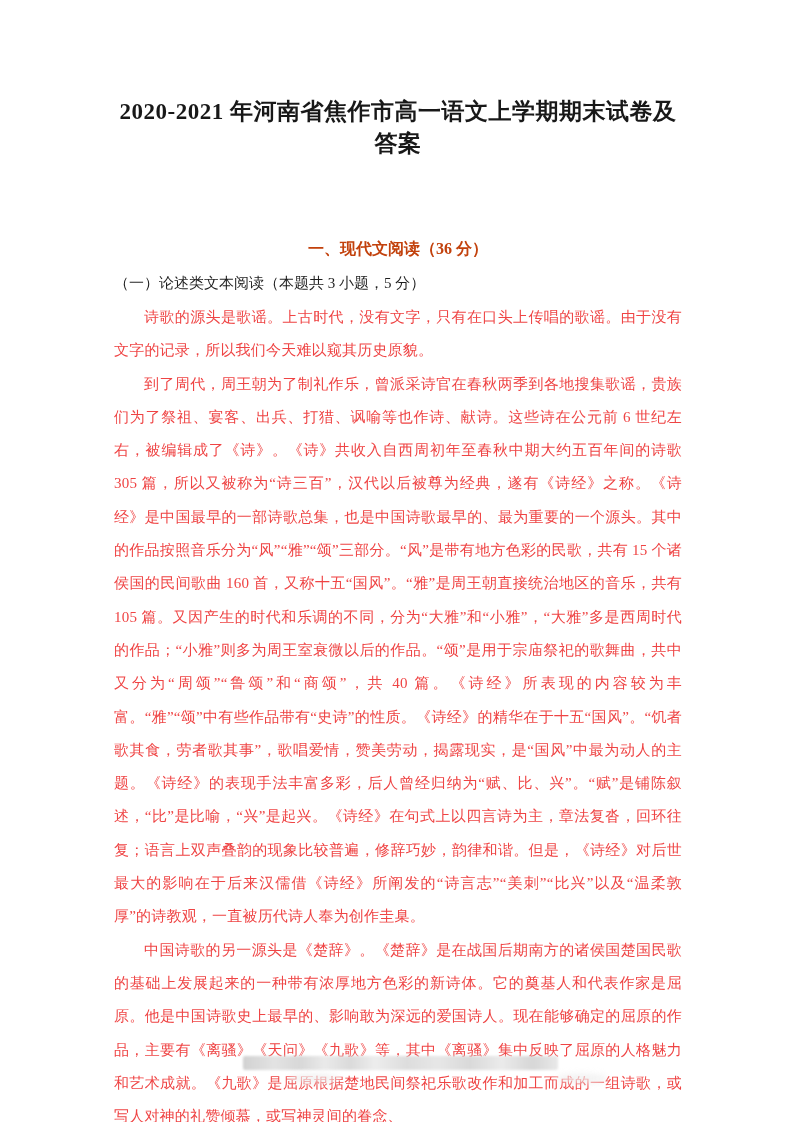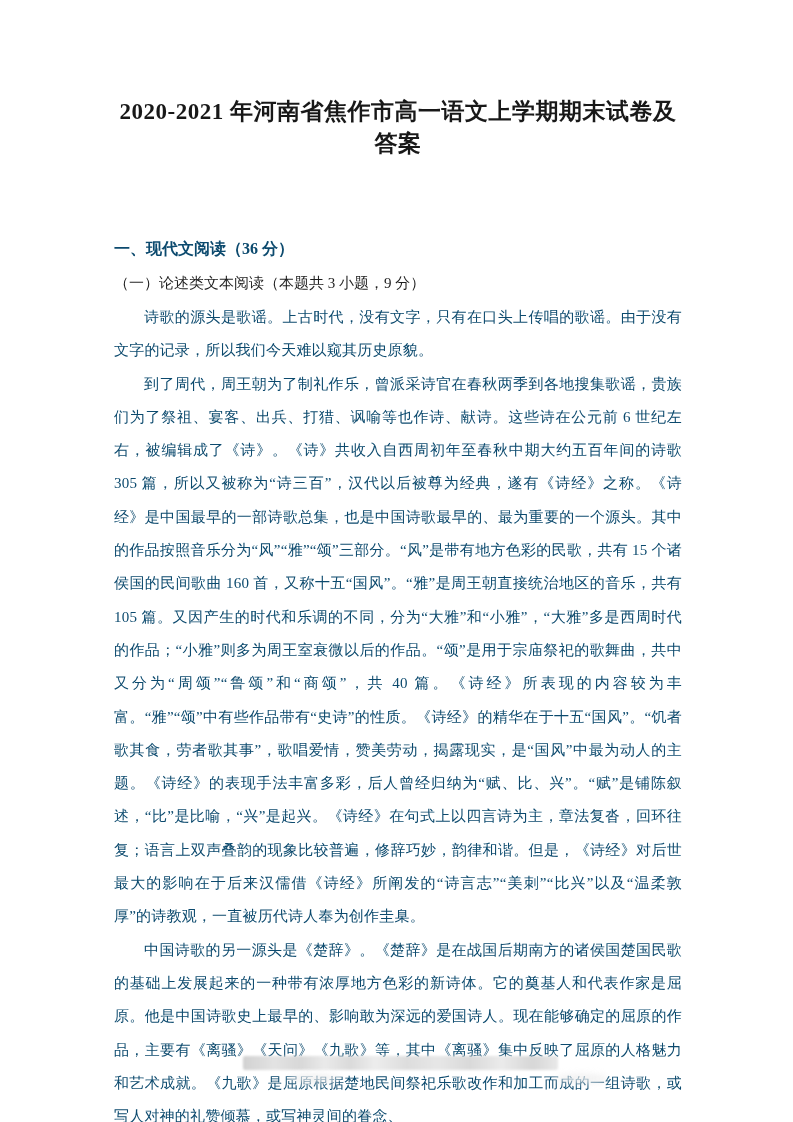--- a/index.html
+++ b/index.html
@@ -30,37 +30,38 @@
     text-align: center;
     line-height: 32px;
     letter-spacing: 0.5px;
     color: #181818;
   }
   .section-heading {
     margin: 0 0 2px 0;
     font-size: 16px;
     font-weight: bold;
     line-height: 33px;
-    color: #0c4a6e;
+    color: #c2410c;
+    text-align: center;
   }
   .subsection-heading,
   .instruction-line {
     margin: 0 0 1px 0;
     font-size: 15px;
     font-weight: normal;
     line-height: 33px;
   }
   .passage p {
     margin: 0;
     font-size: 15px;
     line-height: 33.3px;
     text-align: justify;
     text-indent: 2em;
     letter-spacing: 0.2px;
-    color: #0c4a6e;
+    color: #ef4444;
   }
   
   .watermark-bar {
     position: absolute;
     left: 243px;
     top: 1056px;
     width: 315px;
     height: 14px;
     border-radius: 2px;
     background: linear-gradient(90deg,
@@ -84,21 +85,21 @@
 </head>
 <body>
 
 <div class="page">
   <div class="content">
 
     <h1 class="doc-title">2020-2021 年河南省焦作市高一语文上学期期末试卷及答案</h1>
 
     <h2 class="section-heading">一、现代文阅读（36 分）</h2>
 
-    <p class="subsection-heading">（一）论述类文本阅读（本题共 3 小题，9 分）</p>
+    <p class="subsection-heading">（一）论述类文本阅读（本题共 3 小题，5 分）</p>
 
 
     <div class="passage">
       <p>诗歌的源头是歌谣。上古时代，没有文字，只有在口头上传唱的歌谣。由于没有文字的记录，所以我们今天难以窥其历史原貌。</p>
       <p>到了周代，周王朝为了制礼作乐，曾派采诗官在春秋两季到各地搜集歌谣，贵族们为了祭祖、宴客、出兵、打猎、讽喻等也作诗、献诗。这些诗在公元前 6 世纪左右，被编辑成了《诗》。《诗》共收入自西周初年至春秋中期大约五百年间的诗歌 305 篇，所以又被称为“诗三百”，汉代以后被尊为经典，遂有《诗经》之称。《诗经》是中国最早的一部诗歌总集，也是中国诗歌最早的、最为重要的一个源头。其中的作品按照音乐分为“风”“雅”“颂”三部分。“风”是带有地方色彩的民歌，共有 15 个诸侯国的民间歌曲 160 首，又称十五“国风”。“雅”是周王朝直接统治地区的音乐，共有 105 篇。又因产生的时代和乐调的不同，分为“大雅”和“小雅”，“大雅”多是西周时代的作品；“小雅”则多为周王室衰微以后的作品。“颂”是用于宗庙祭祀的歌舞曲，共中又分为“周颂”“鲁颂”和“商颂”，共 40 篇。《诗经》所表现的内容较为丰富。“雅”“颂”中有些作品带有“史诗”的性质。《诗经》的精华在于十五“国风”。“饥者歌其食，劳者歌其事”，歌唱爱情，赞美劳动，揭露现实，是“国风”中最为动人的主题。《诗经》的表现手法丰富多彩，后人曾经归纳为“赋、比、兴”。“赋”是铺陈叙述，“比”是比喻，“兴”是起兴。《诗经》在句式上以四言诗为主，章法复沓，回环往复；语言上双声叠韵的现象比较普遍，修辞巧妙，韵律和谐。但是，《诗经》对后世最大的影响在于后来汉儒借《诗经》所阐发的“诗言志”“美刺”“比兴”以及“温柔敦厚”的诗教观，一直被历代诗人奉为创作圭臬。</p>
       <p>中国诗歌的另一源头是《楚辞》。《楚辞》是在战国后期南方的诸侯国楚国民歌的基础上发展起来的一种带有浓厚地方色彩的新诗体。它的奠基人和代表作家是屈原。他是中国诗歌史上最早的、影响敢为深远的爱国诗人。现在能够确定的屈原的作品，主要有《离骚》《天问》《九歌》等，其中《离骚》集中反映了屈原的人格魅力和艺术成就。《九歌》是屈原根据楚地民间祭祀乐歌改作和加工而成的一组诗歌，或写人对神的礼赞倾慕，或写神灵间的眷念、</p>
     </div>
 
   </div>
 

